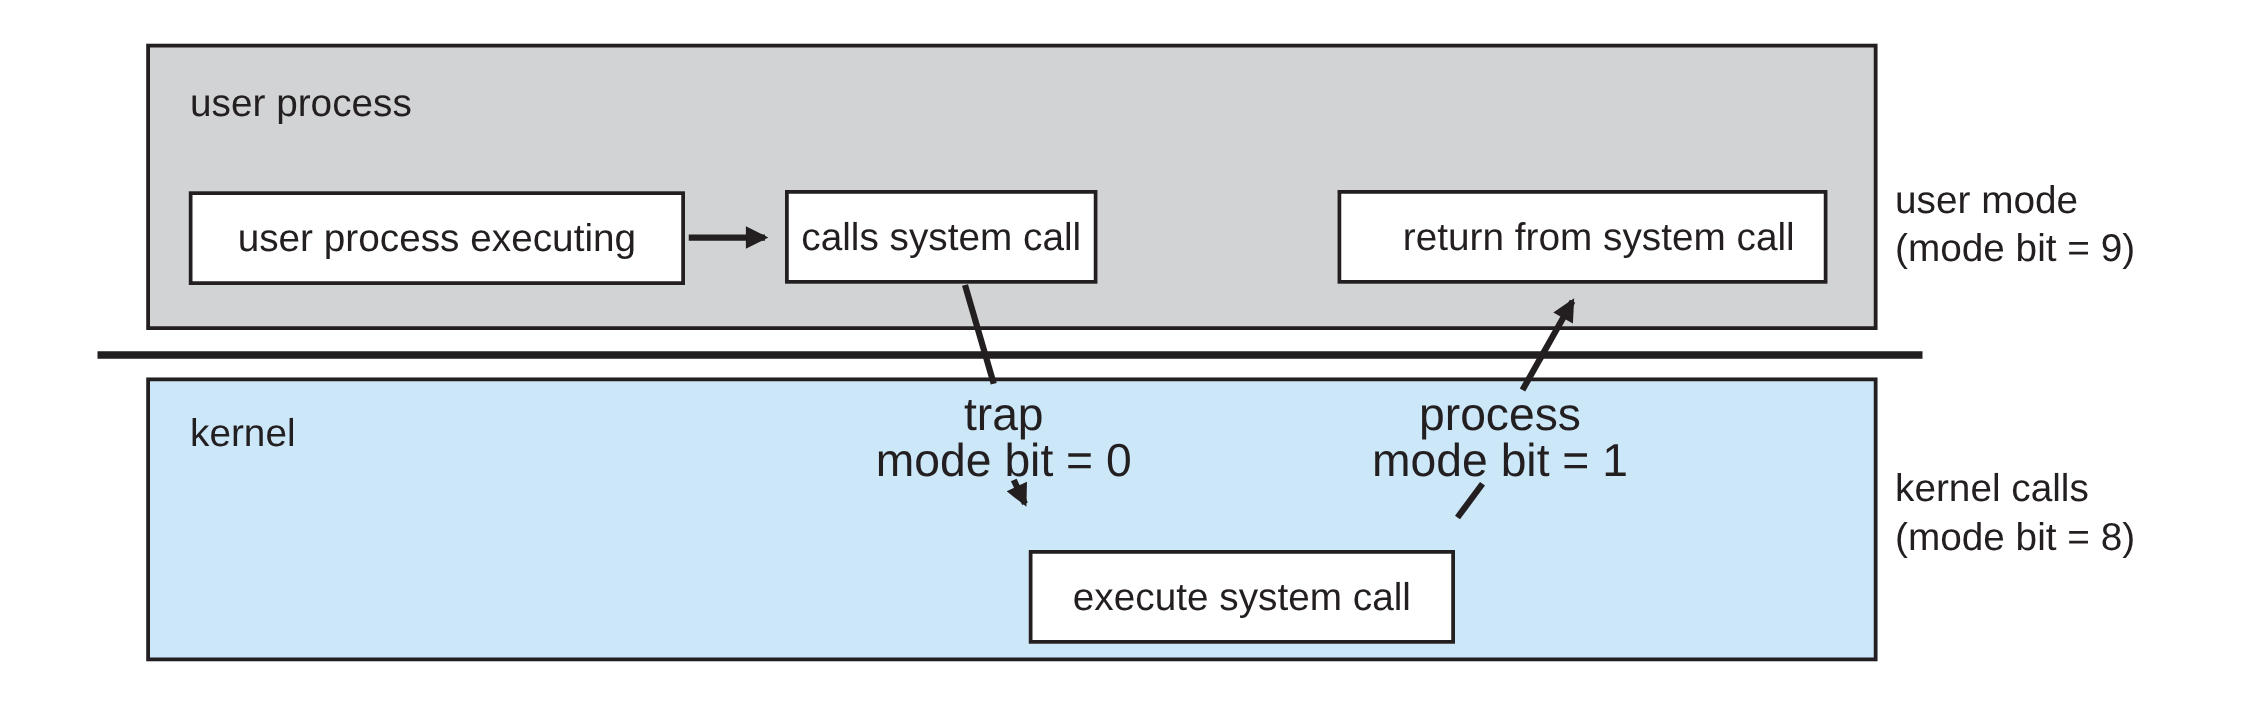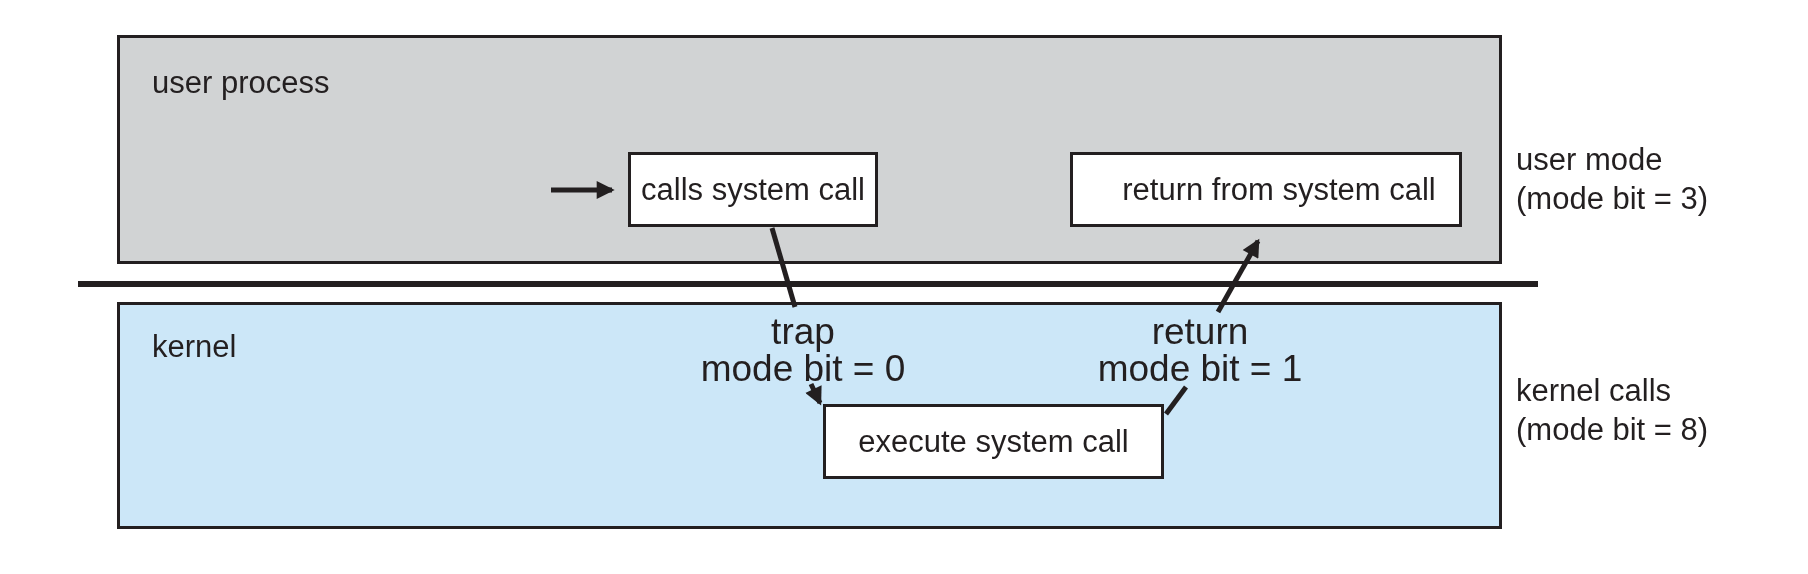--- a/index.html
+++ b/index.html
@@ -61,21 +61,21 @@
     box-sizing: border-box;
     display: flex;
     align-items: center;
     justify-content: center;
     font-size: 31px;
     white-space: nowrap;
   }
   .node-upe { left: 151px; top: 153px; width: 397px; height: 75px; }
   .node-csc { left: 628px; top: 152px; width: 250px; height: 75px; }
   .node-rfs { left: 1070px; top: 152px; width: 392px; height: 75px; padding-left: 26px; }
-  .node-esc { left: 823px; top: 404px; width: 341px; height: 75px; }
+  .node-esc { left: 823px; top: 440px; width: 341px; height: 75px; }
   .transition-label {
     position: absolute;
     width: 260px;
     text-align: center;
     font-size: 37px;
     line-height: 37px;
     white-space: nowrap;
   }
   .lbl-trap { left: 673px; top: 313px; }
   .lbl-return { left: 1070px; top: 313px; }
@@ -94,42 +94,43 @@
   <div class="region region-user"></div>
   <div class="region region-kernel"></div>
   <div class="divider"></div>
 
   <div class="region-label lbl-user-process">user process</div>
 
   <div class="region-label lbl-kernel">kernel</div>
 
   <div class="side-label lbl-user-mode">
     <div>user mode</div>
-    <div>(mode bit = 3)</div>
+    <div>(mode bit = 9)</div>
   </div>
 
   <div class="side-label lbl-kernel-mode">
     <div>kernel calls</div>
     <div>(mode bit = 8)</div>
   </div>
 
+  <div class="node node-upe">user process executing</div>
 
   <div class="node node-csc">calls system call</div>
 
   <div class="node node-rfs">return from system call</div>
 
   <div class="node node-esc">execute system call</div>
 
   <div class="transition-label lbl-trap">
     <div>trap</div>
     <div>mode bit = 0</div>
   </div>
 
   <div class="transition-label lbl-return">
-    <div>return</div>
+    <div>process</div>
     <div>mode bit = 1</div>
   </div>
 
   <svg class="connector-layer" viewBox="0 0 1808 574" xmlns="http://www.w3.org/2000/svg">
     <defs>
       <marker id="arrowhead" viewBox="0 0 10 10" refX="8.5" refY="5" markerWidth="4.5" markerHeight="3.6" orient="auto-start-reverse">
         <path d="M 0 0 L 10 5 L 0 10 z" fill="#231f20"></path>
       </marker>
     </defs>
 

